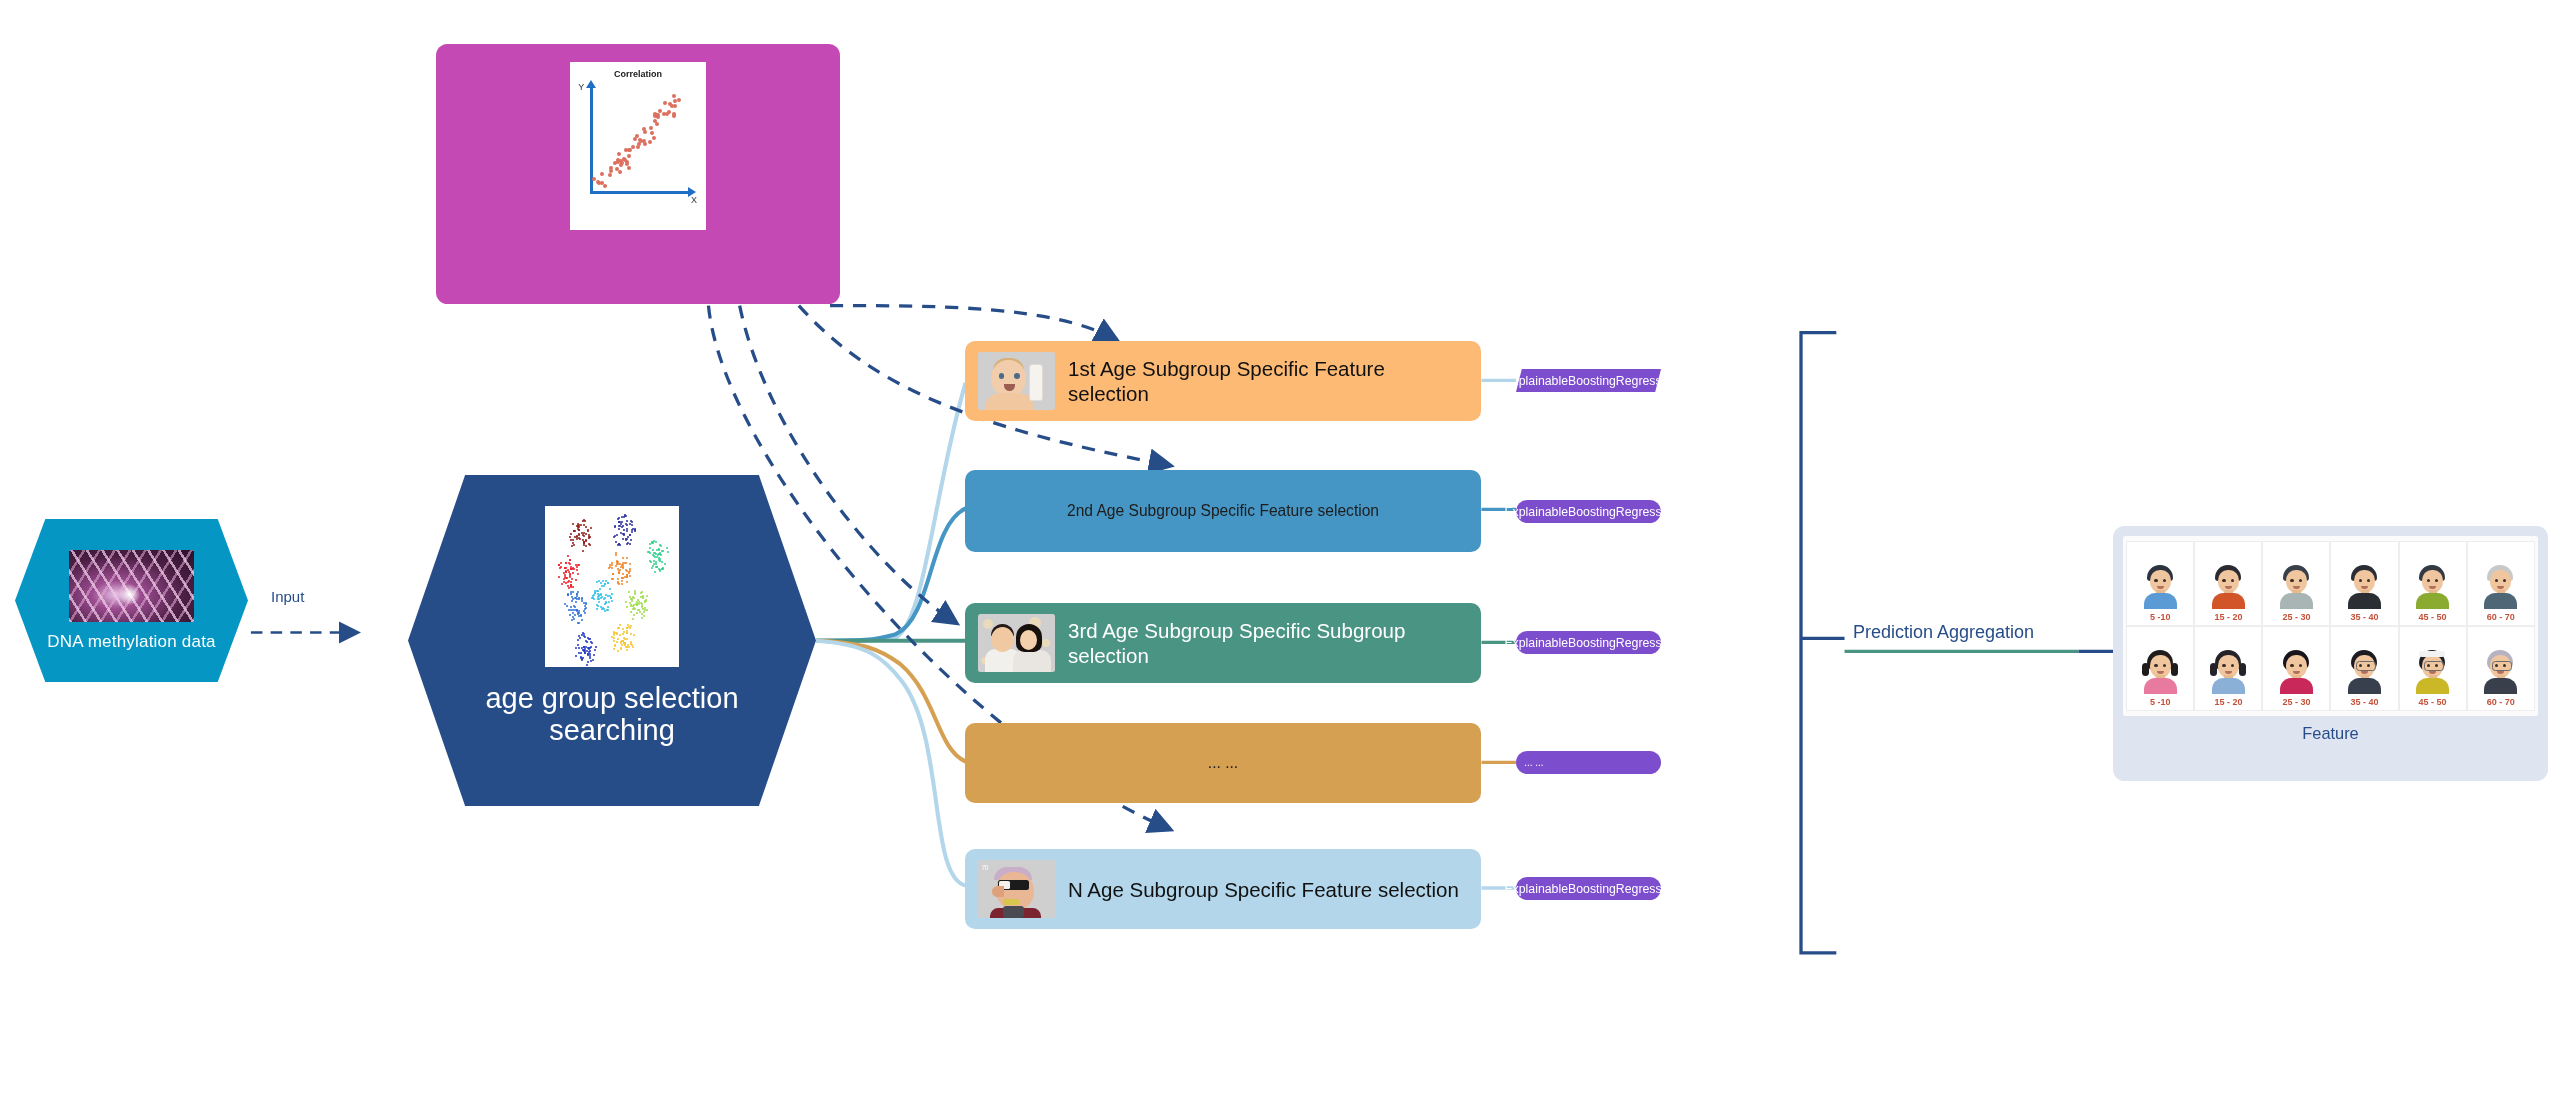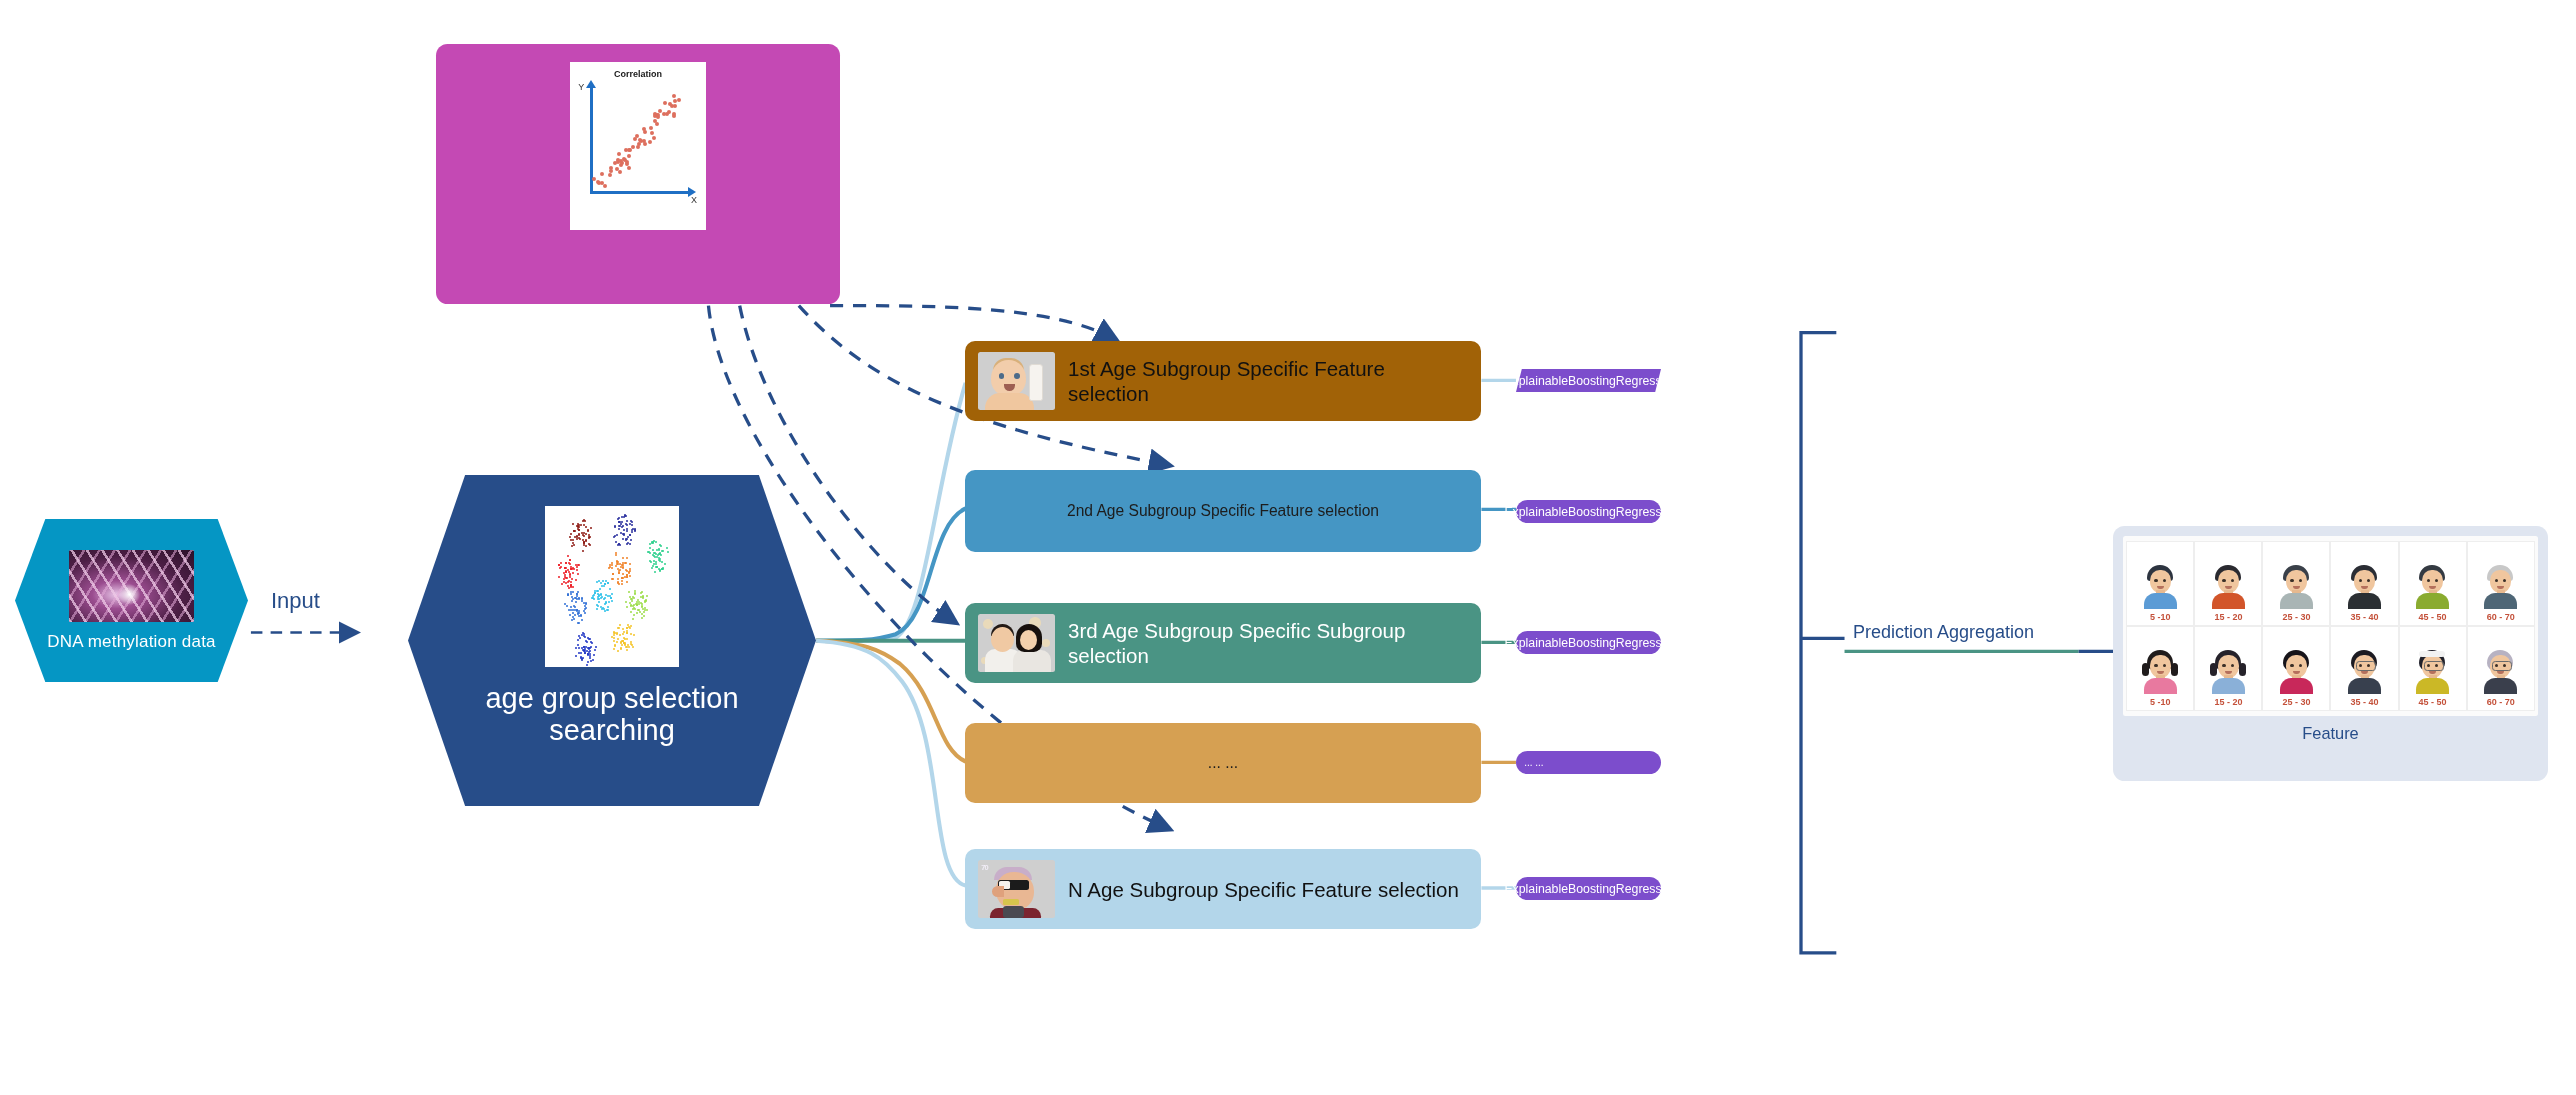--- a/index.html
+++ b/index.html
@@ -140,21 +140,21 @@
   .av .mouth{position:absolute;left:15.6px;top:23px;width:6.6px;height:2.5px;border-radius:0 0 5px 5px;background:#b5705c;}
   .av .torso{position:absolute;left:2.5px;top:30px;width:33px;height:15.6px;border-radius:11.5px 11.5px 0 0;}
   .av .neck{position:absolute;left:15px;top:27px;width:8.2px;height:5.8px;background:#e7b98f;}
   .av .spec{position:absolute;left:10px;top:13px;width:18px;height:7.4px;border:1.2px solid #6b6b6b;border-radius:3.3px;}
   .av .band{position:absolute;left:5.8px;top:2.5px;width:26px;height:5.8px;border-radius:6.6px;background:#f2f2f2;}
   .av .pig{position:absolute;top:15px;width:6.6px;height:13px;border-radius:4.1px;}
   .av .pig.l{left:0.8px;} .av .pig.r{left:30px;}
   .agelbl{font-size:9px;color:#c4513a;font-weight:bold;margin-top:2.5px;}
   .outtitle{text-align:center;font-size:16.4px;color:#274d89;margin-top:8.2px;}
 
-  .lbl-input{position:absolute;left:271px;top:588px;font-size:22px;color:#274d89;}
+  .lbl-input{position:absolute;left:271px;top:588px;font-size:15px;color:#274d89;}
 </style>
 </head>
 <body>
 
 <div id="stage">
 
   <svg class="layer" viewBox="0 0 3135 1333">
     <defs>
       <marker id="ah" markerWidth="9" markerHeight="9" refX="6" refY="4.5" orient="auto">
         <path d="M0,0 L9,4.5 L0,9 z" fill="#274d89"></path>
@@ -865,21 +865,21 @@
         <i style="left: 33px; top: 129px; width: 2px; height: 2px; background: rgb(34, 55, 196);"></i>
         <i style="left: 35px; top: 150px; width: 2px; height: 2px; background: rgb(34, 55, 196);"></i>
         <i style="left: 44px; top: 151px; width: 2px; height: 2px; background: rgb(34, 55, 196);"></i>
         <i style="left: 44px; top: 132px; width: 2px; height: 2px; background: rgb(34, 55, 196);"></i>
         <i style="left: 45px; top: 140px; width: 2px; height: 2px; background: rgb(34, 55, 196);"></i>
       </div>
     <div class="sim-label">age group selection searching</div>
   </div>
 
   <div id="subgroup-container">
-      <div class="sg" style="left: 965px; top: 341px; background: #a16207; color: rgb(17, 17, 17);">
+      <div class="sg" style="left: 965px; top: 341px; background: #fdba74; color: rgb(17, 17, 17);">
         <div class="thumb th-baby">
           <div class="hair"></div>
           <div class="head"></div>
           <div class="eye l"></div>
           <div class="eye r"></div>
           <div class="mouth"></div>
           <div class="body"></div>
           <div class="bottle"></div>
         </div>
         <div class="txt">1st Age Subgroup Specific Feature selection</div>

